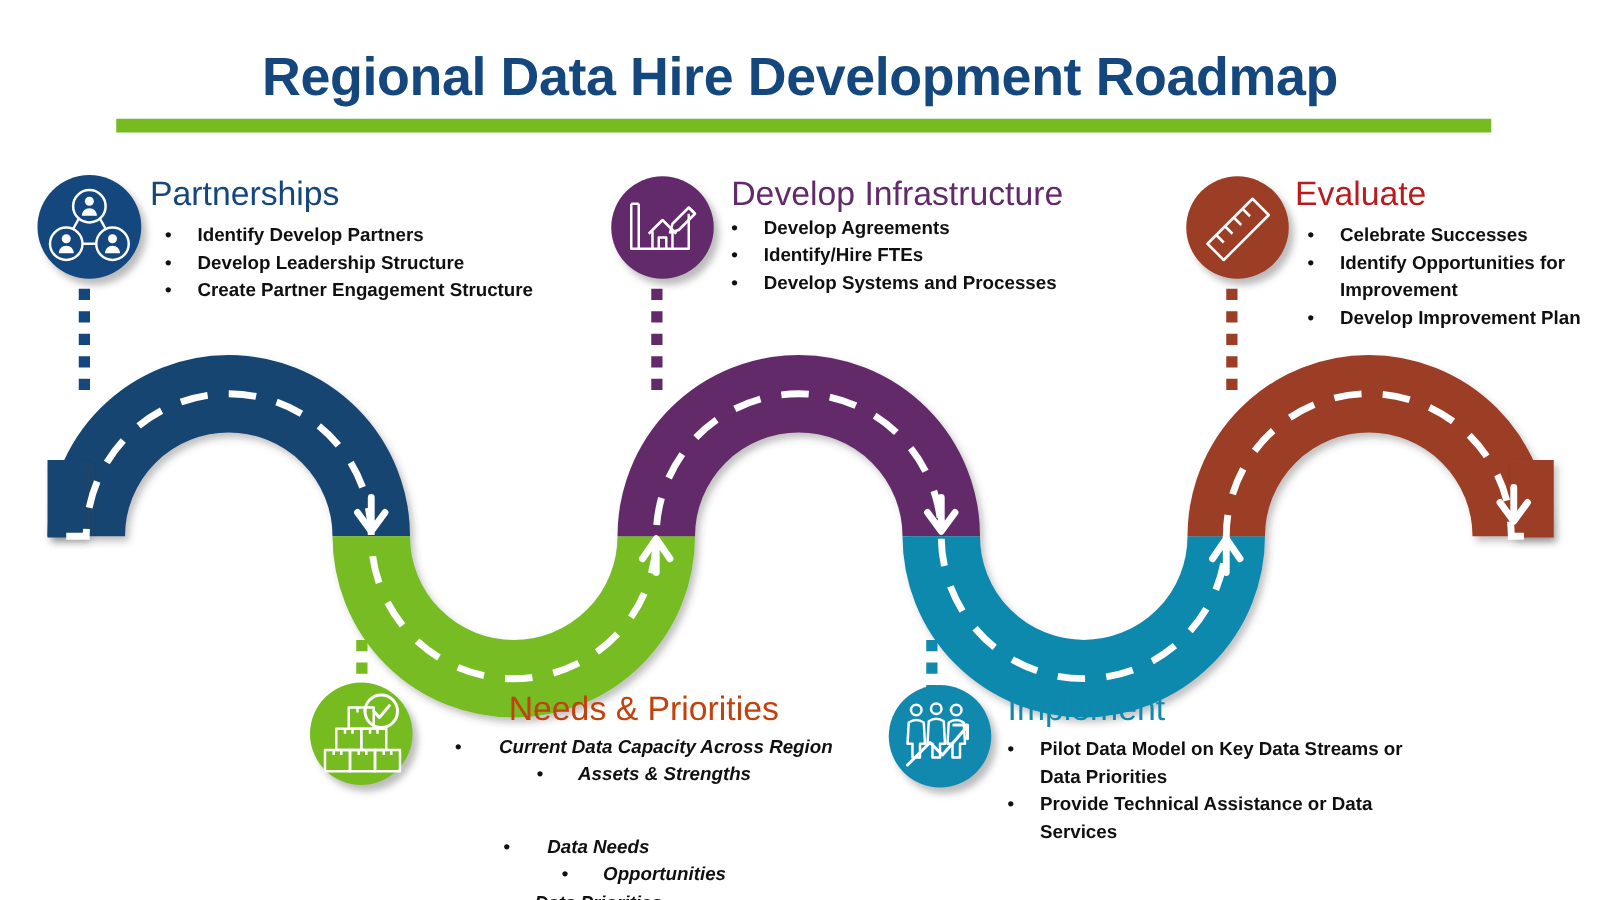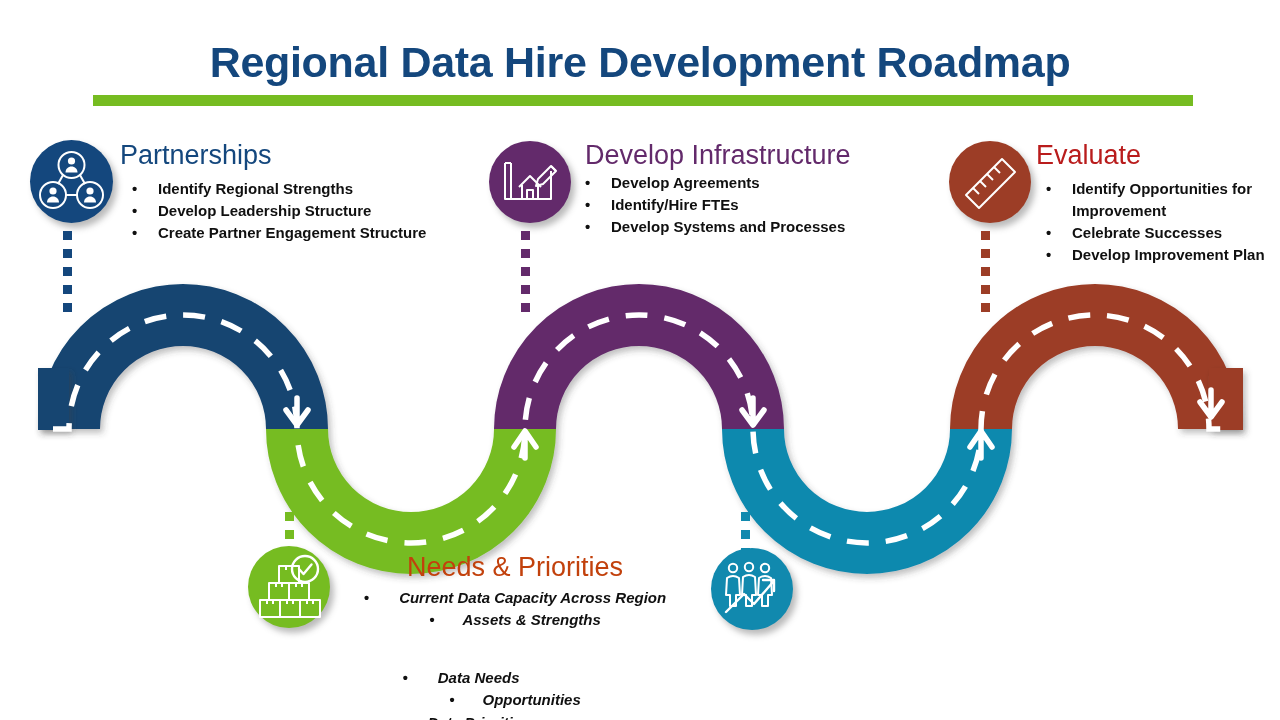--- a/index.html
+++ b/index.html
@@ -145,21 +145,21 @@
   <div class="connector" style="left:63px;top:231px;">
     <i style="background:#14477D;"></i>
       <i style="background:#14477D;"></i>
     <i style="background:#14477D;"></i>
       <i style="background:#14477D;"></i>
     <i style="background:#14477D;"></i>
   </div>
   <div class="block" style="left:120px;top:141px;width:420px;">
     <h2 style="color:#14477D;">Partnerships</h2>
     <ul class="bullets hang" style="margin-top:9px;padding-left:12px;">
-      <li><span class="bul">•</span><span class="txt">Identify Regional Strengths</span></li>
+      <li><span class="bul">•</span><span class="txt">Identify Develop Partners</span></li>
       <li><span class="bul">•</span><span class="txt">Develop Leadership Structure</span></li>
       <li><span class="bul">•</span><span class="txt">Create Partner Engagement Structure</span></li>
     </ul>
   </div>
 
   <div class="node" style="left:489px;top:141px;width:82px;height:82px;background:#632A6B;box-shadow:4px 5px 6px rgba(60,60,60,.35);">
     <svg width="82" height="82" viewBox="0 0 82 82">
       <g stroke="#ffffff" stroke-width="2" fill="none" stroke-linejoin="round">
         <path d="M22 22 L22 58 L62 58 L62 30"></path>
         <path d="M16 22 L16 58 L22 58"></path>
@@ -202,22 +202,22 @@
   <div class="connector" style="left:981px;top:231px;">
     <i style="background:#9C3D26;"></i>
       <i style="background:#9C3D26;"></i>
     <i style="background:#9C3D26;"></i>
       <i style="background:#9C3D26;"></i>
     <i style="background:#9C3D26;"></i>
   </div>
   <div class="block" style="left:1036px;top:141px;width:236px;">
     <h2 style="color:#b91c1c;">Evaluate</h2>
     <ul class="bullets hang" style="margin-top:9px;padding-left:10px;">
+      <li><span class="bul">•</span><span class="txt">Celebrate Successes</span></li>
       <li><span class="bul">•</span><span class="txt">Identify Opportunities for Improvement</span></li>
-      <li><span class="bul">•</span><span class="txt">Celebrate Successes</span></li>
       <li><span class="bul">•</span><span class="txt">Develop Improvement Plan</span></li>
     </ul>
   </div>
 
   <div class="connector" style="left:285px;top:512px;">
     <i style="background:#76BC21;"></i>
       <i style="background:#76BC21;"></i>
     <i style="background:#76BC21;"></i>
   </div>
   <div class="node" style="left:248px;top:546px;width:82px;height:82px;background:#76BC21;box-shadow:4px 5px 6px rgba(60,60,60,.35);">
@@ -263,14 +263,21 @@
         <circle cx="38" cy="19" r="4.2"></circle>
         <circle cx="54" cy="20" r="4.2"></circle>
         <path d="M16 30 q6 -4 12 0 L29 47 L25 47 L25 58 L19 58 L19 47 L15 47 Z"></path>
         <path d="M32 29 q6 -4 12 0 L45 47 L41 47 L41 58 L35 58 L35 47 L31 47 Z"></path>
         <path d="M48 30 q6 -4 12 0 L61 47 L57 47 L57 58 L51 58 L51 47 L47 47 Z"></path>
         <path d="M15 64 L33 46 L43 56 L62 34" stroke-width="2.4"></path>
         <path d="M52 32 L63 32 L63 43" stroke-width="2.4"></path>
       </g>
     </svg>
   </div>
+  <div class="block" style="left:806px;top:553px;width:345px;">
+    <h2 style="color:#1189AE;">Implement</h2>
+    <ul class="bullets hang" style="margin-top:8px;padding-left:0px;">
+      <li><span class="bul">•</span><span class="txt">Pilot Data Model on Key Data Streams or Data Priorities</span></li>
+      <li><span class="bul">•</span><span class="txt">Provide Technical Assistance or Data Services</span></li>
+    </ul>
+  </div>
 
 </div>
 
 </body></html>

